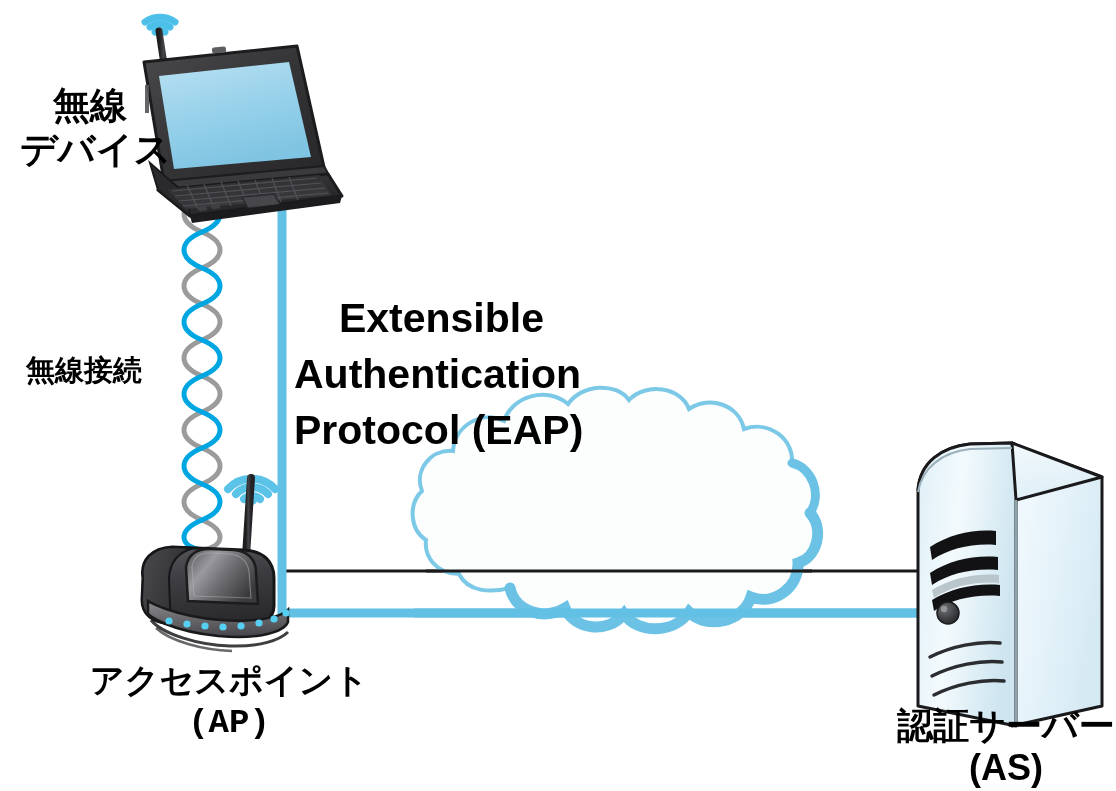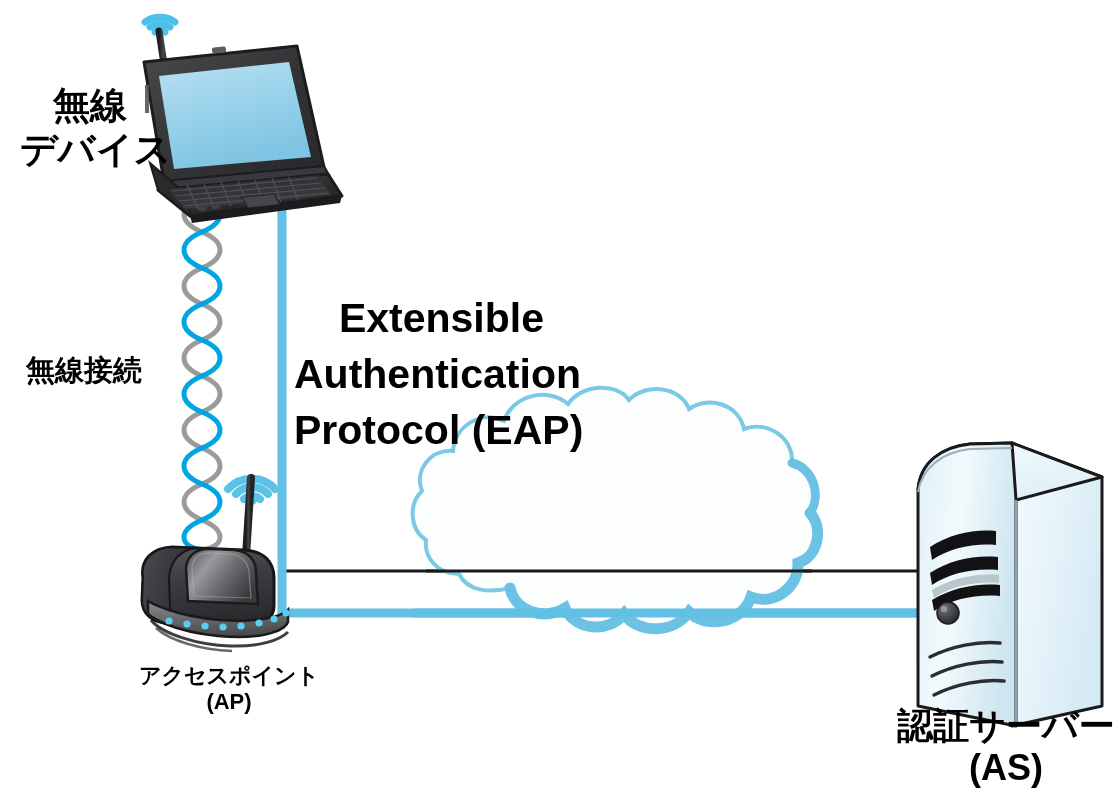--- a/index.html
+++ b/index.html
@@ -52,21 +52,22 @@
     top: 291px;
     width: 250px;
     font-size: 41px;
     text-align: right;
     line-height: 1.36;
   }
   #label-ap {
     left: 72px;
     top: 663px;
     width: 290px;
-    font-size: 22px;
+    font-size: 34px;
+    font-family: Liberation Mono, monospace;
   }
   #label-as {
     left: 878px;
     top: 705px;
     width: 232px;
     font-size: 36px;
   }
 </style>
 </head>
 <body>

